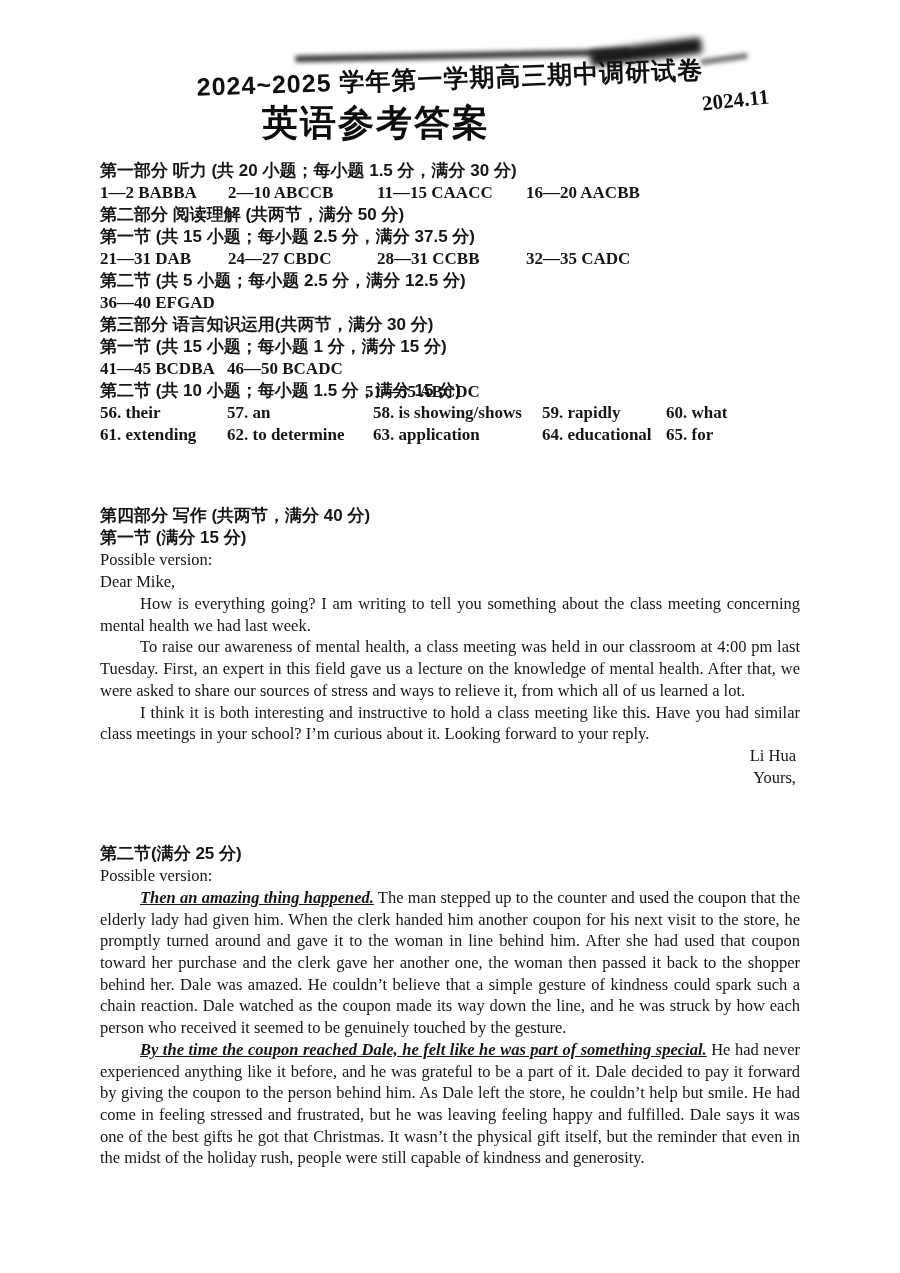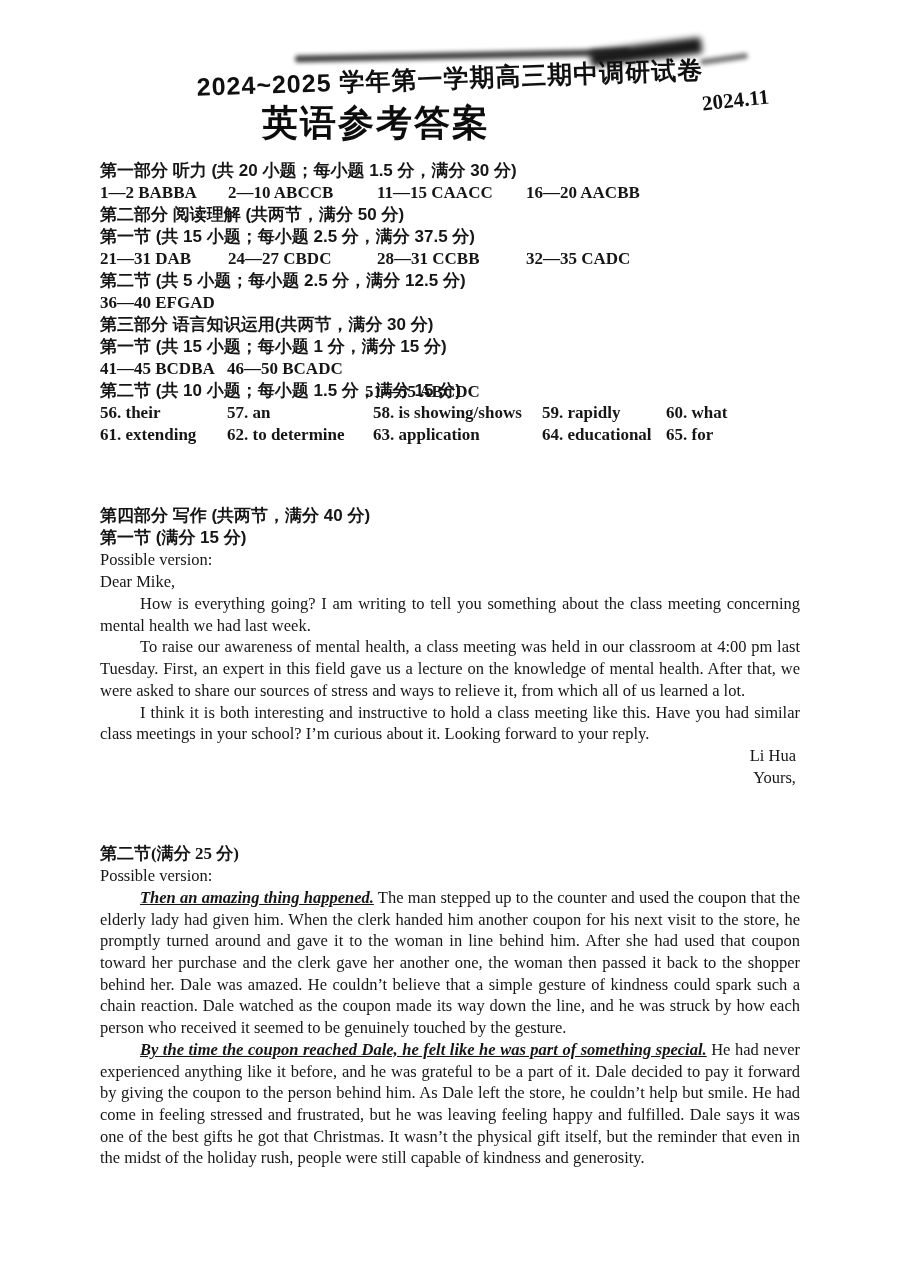--- a/index.html
+++ b/index.html
@@ -54,21 +54,21 @@
   .p3-1{left:127px;} .p3-2{left:265px;margin-top:23px;}
   .p5-1{left:127px;} .p5-2{left:250px;margin-left:23px;} .p5-3{left:442px;} .p5-4{left:566px;}
 
   .essay{font-size:16.5px;line-height:21.7px;text-align:justify;}
   .essay .line{line-height:22px;}
   .essay p{margin:0;text-indent:40px;}
   .lead{font-style:italic;font-weight:600;text-decoration:underline;}
   .sig{text-align:right;padding-right:4px;line-height:22px;}
 
   .mt-part4{margin-top:59px;}
-  .mt-sec2{margin-top:54px;font-family:Liberation Serif, serif;}
+  .mt-sec2{margin-top:54px;}
 </style>
 </head>
 <body>
 
 <div class="page">
 
   <div class="smudge s1"></div>
   <div class="smudge s2"></div>
   <div class="smudge s3"></div>
 

